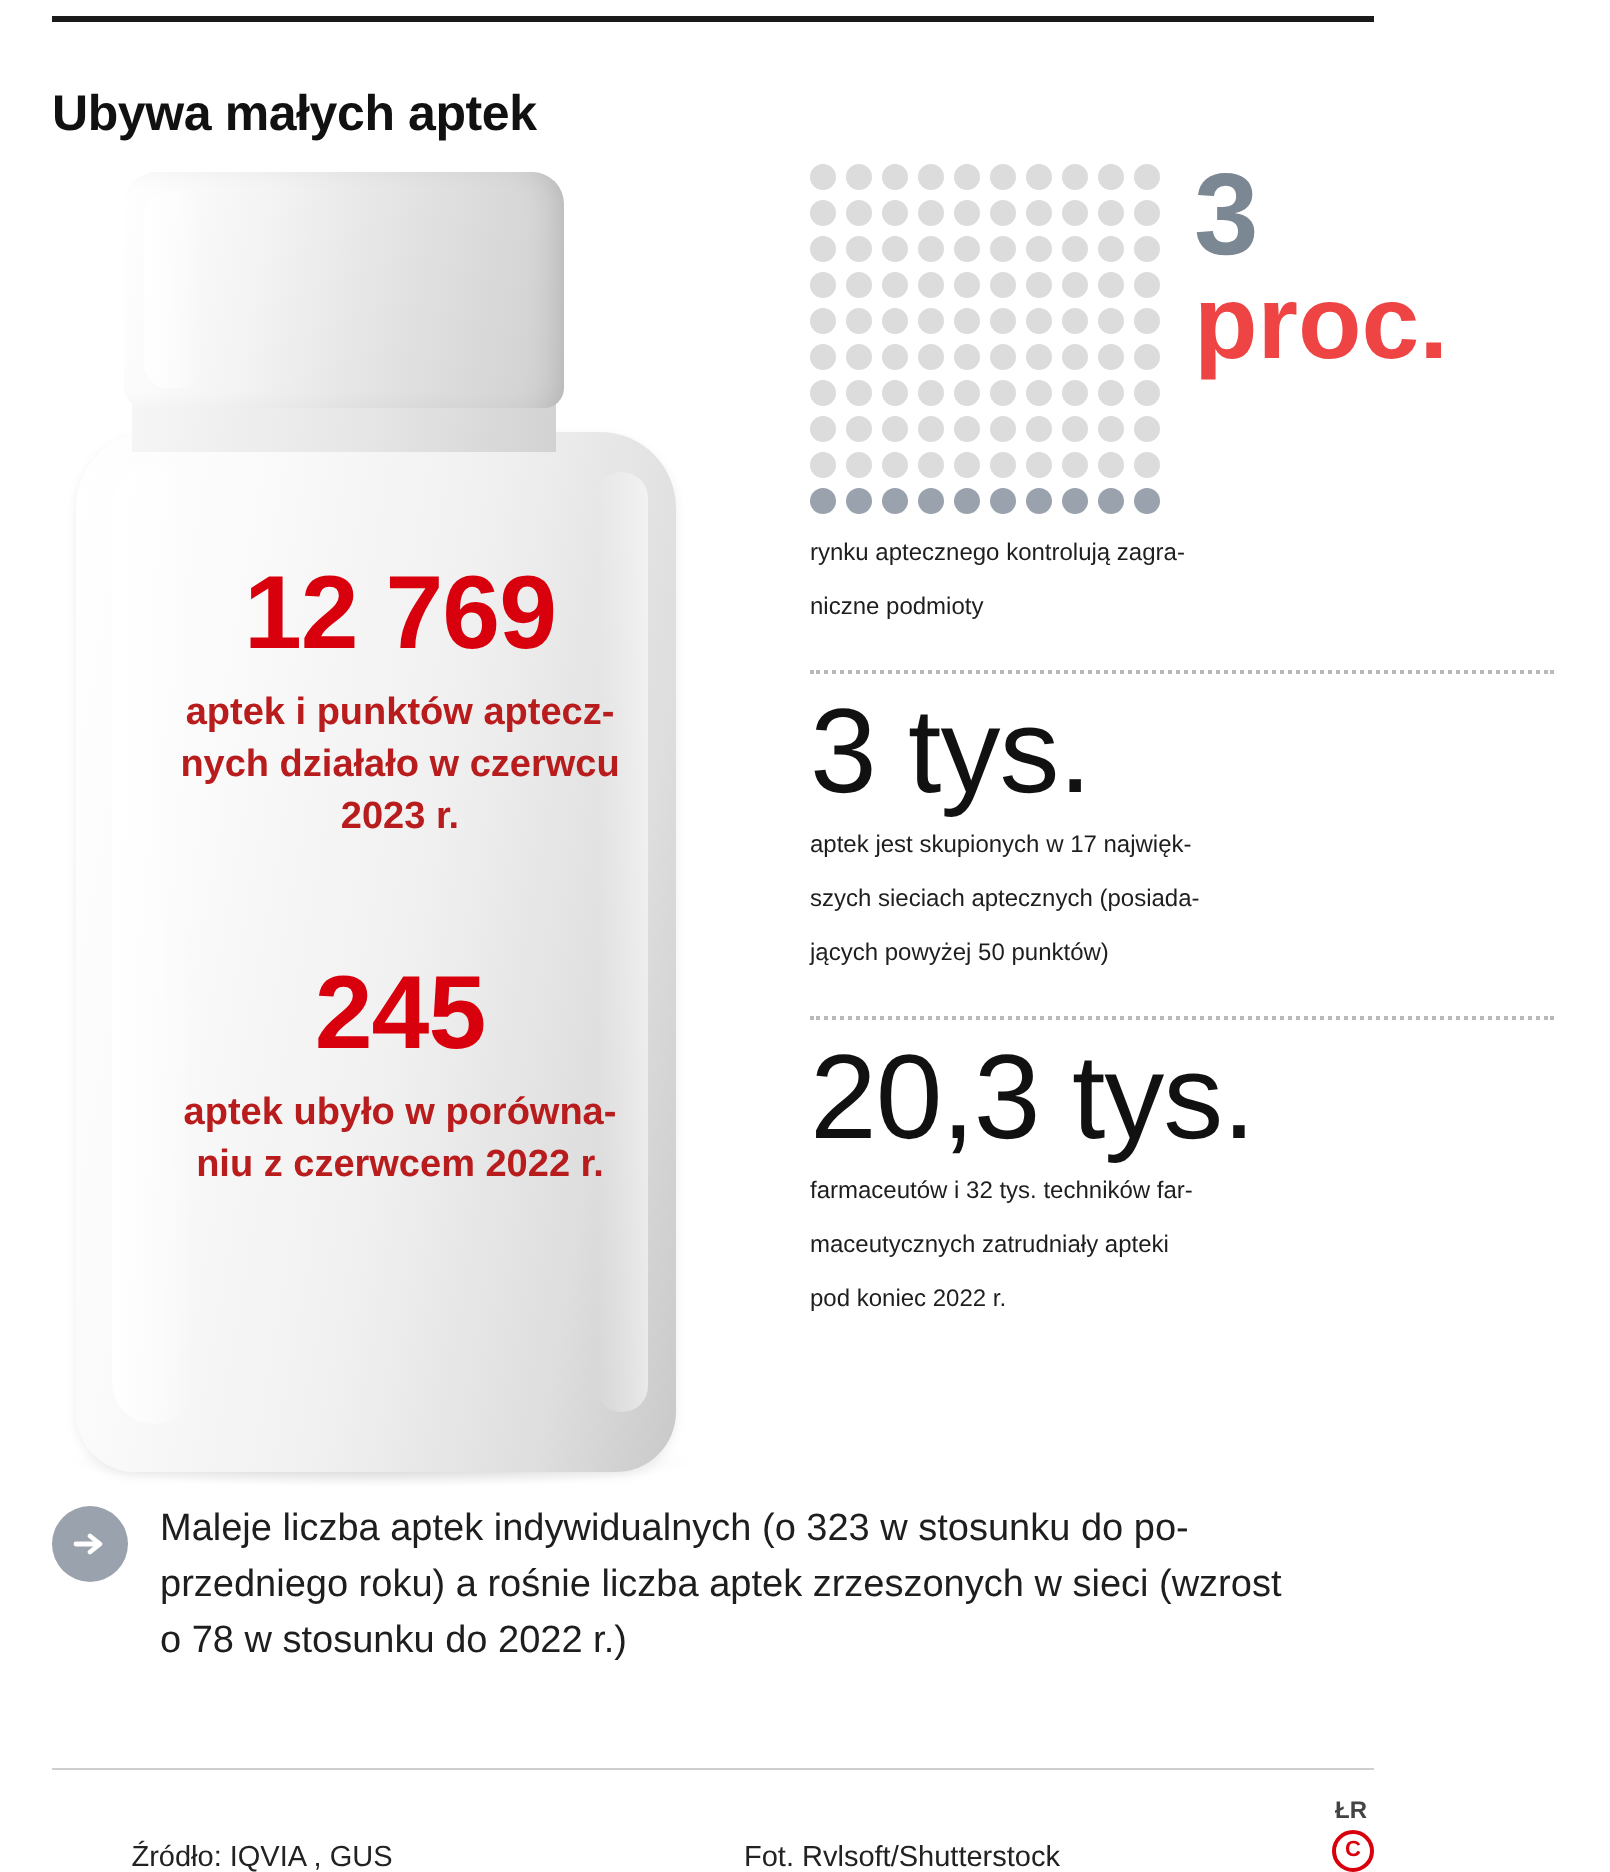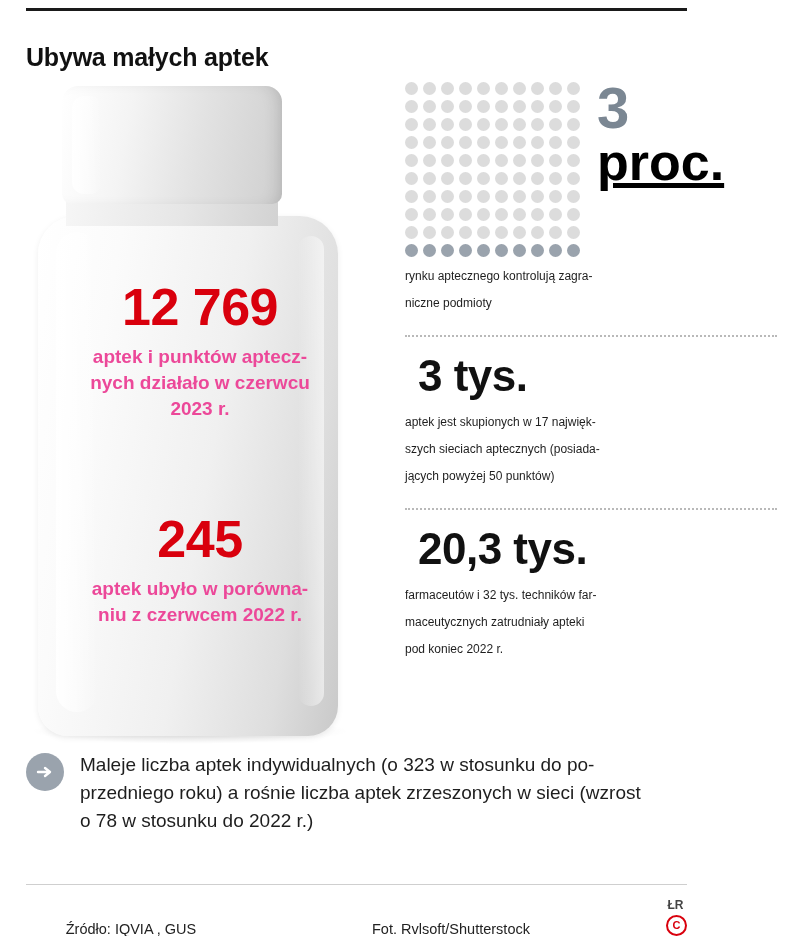--- a/index.html
+++ b/index.html
@@ -117,30 +117,30 @@
   }
 
   .stat-block {
     position: absolute;
     width: 300px;
     left: 20px;
     text-align: center;
     z-index: 3;
   }
   .stat-block.first { top: 200px; }
-  .stat-block.second { top: 400px; margin-top: 32px; }
+  .stat-block.second { top: 400px; }
   .stat-number {
     color: #d9000d;
     font-weight: bold;
     font-size: 52px;
     line-height: 58px;
     letter-spacing: -0.5px;
   }
   .stat-desc {
-    color: #ec4899;
+    color: #b91c1c;
     font-weight: bold;
     font-size: 19px;
     line-height: 26px;
     margin-top: 8px;
     padding: 0 14px;
     text-align: center;
   }
 
   
   .right-col {
@@ -179,41 +179,39 @@
   .big-pct .num {
     font-size: 58px;
     font-weight: bold;
     line-height: 52px;
     color: #7b8793;
   }
   .big-pct .unit {
     font-size: 52px;
     font-weight: bold;
     line-height: 56px;
-    color: #000000;
-    text-decoration: underline;
+    color: #ef4444;
   }
   .body-text {
     font-size: 12px;
     line-height: 27px;
     color: #1e1e1e;
   }
   .divider {
     border: none;
     border-top: 2px dotted #b9b9b9;
     margin: 18px 0 14px 0;
   }
   .fact-number {
-    font-size: 44px;
-    font-weight: bold;
+    font-size: 60px;
+    font-weight: normal;
     line-height: 50px;
     color: #111111;
     letter-spacing: -0.5px;
     margin-bottom: 8px;
-    margin-left: 13px;
   }
 
   
   .callout {
     position: absolute;
     left: 26px;
     top: 751px;
     width: 753px;
     display: flex;
     align-items: flex-start;

